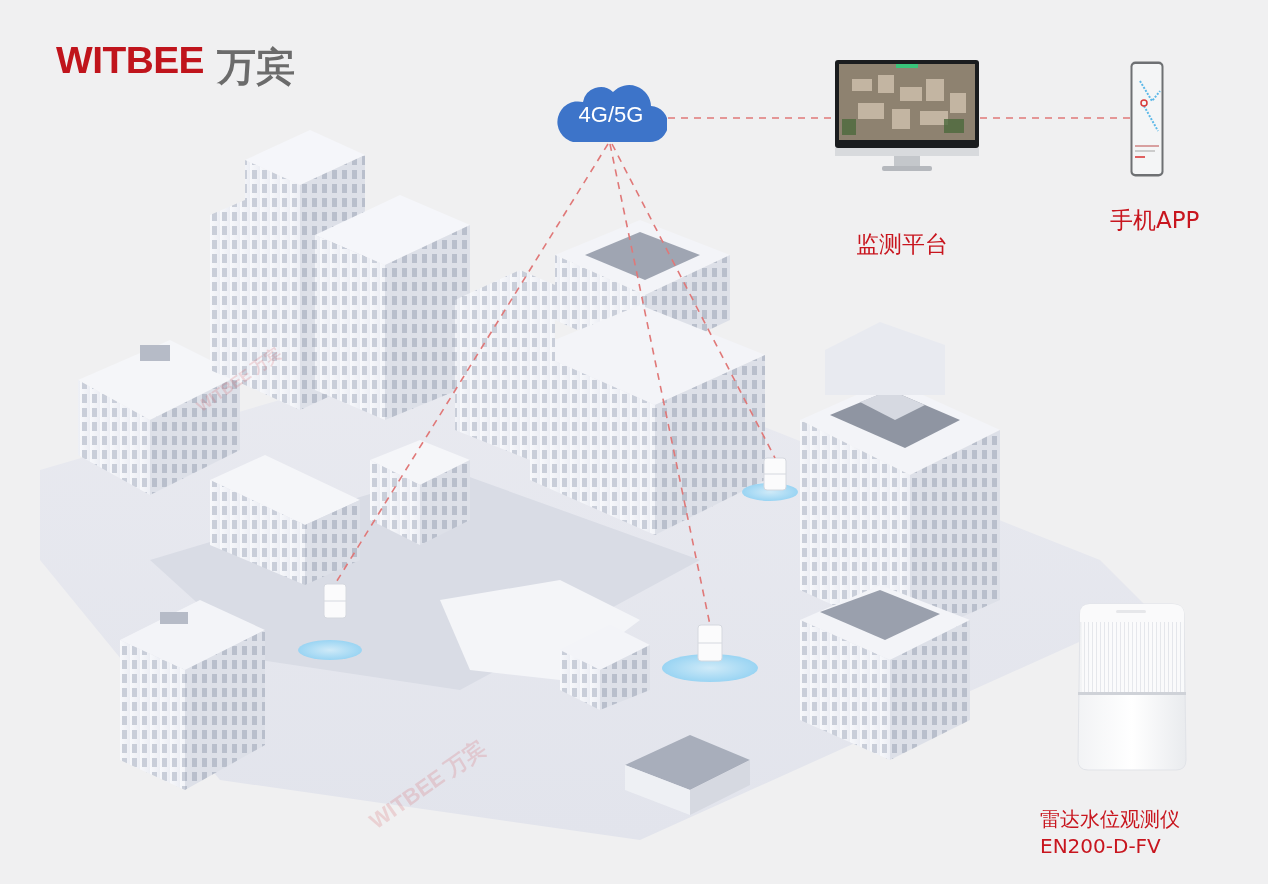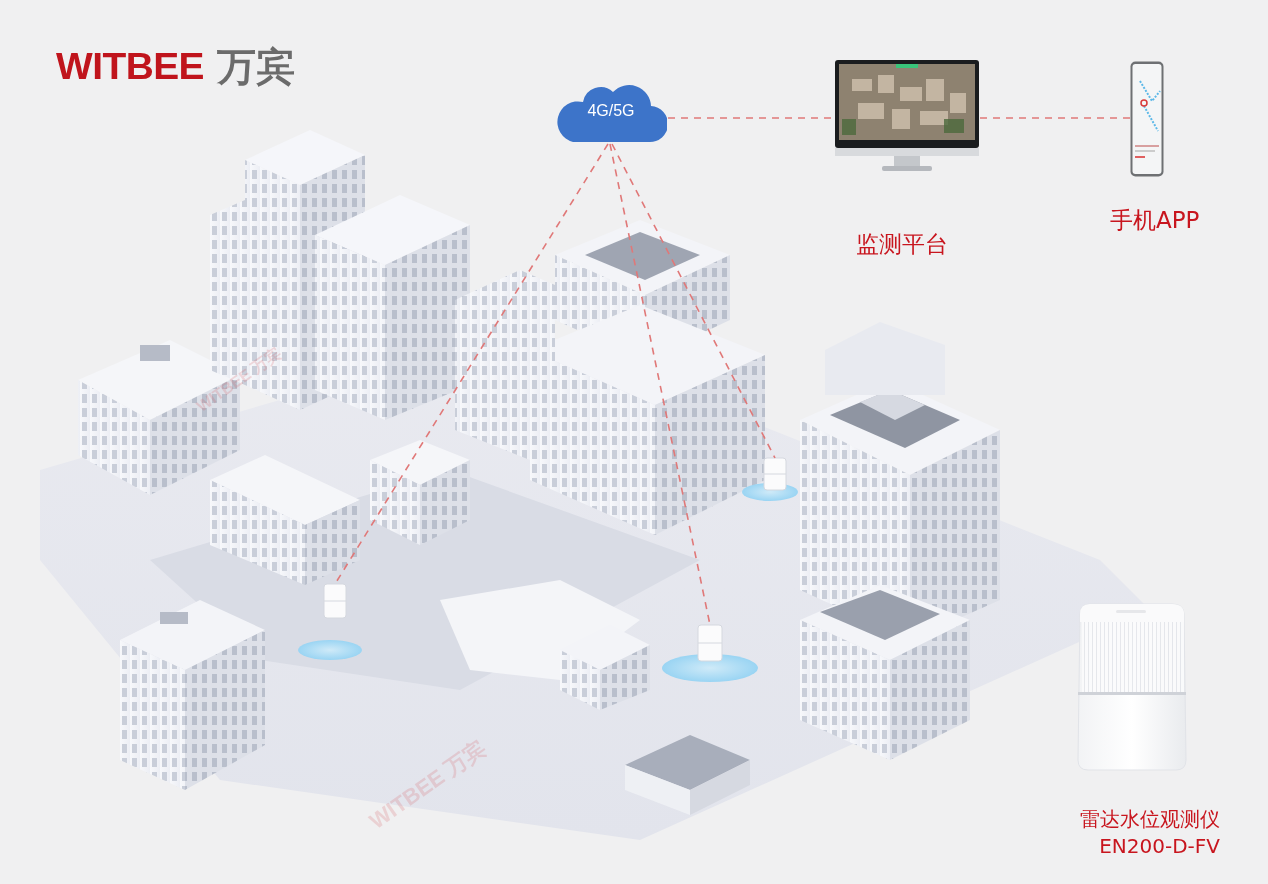--- a/index.html
+++ b/index.html
@@ -2,36 +2,36 @@
 <html><head>
 <meta charset="utf-8">
 <style>
   * { box-sizing: border-box; margin: 0; padding: 0; }
   html, body { width: 1268px; height: 884px; overflow: hidden; }
   body { background: #f0f0f1; font-family: "Liberation Sans", "DejaVu Sans", sans-serif; position: relative; }
 
   .canvas { position: absolute; left: 0; top: 0; width: 1268px; height: 884px; }
 
   
-  .logo { position: absolute; left: 56px; top: 40px; display: flex; align-items: center; gap: 12px; }
+  .logo { position: absolute; left: 56px; top: 40px; display: flex; align-items: flex-start; gap: 12px; }
   .logo-en { font-family: "Liberation Sans", sans-serif; font-weight: 900; font-size: 36px; color: #c0141c; letter-spacing: -0.5px; transform: scaleX(1.08); transform-origin: left; display: inline-block; }
   .logo-cn { font-family: "DejaVu Sans", sans-serif; font-weight: bold; font-size: 39px; color: #6b6b6b; margin-left: 12px; }
 
   
   .cloud { position: absolute; left: 555px; top: 78px; width: 112px; height: 66px; }
-  .cloud-label { position: absolute; left: 0; top: 24px; width: 112px; text-align: center; color: #fff; font-size: 16px; font-family: "Liberation Sans", sans-serif; }
+  .cloud-label { position: absolute; left: 0; top: 24px; width: 112px; text-align: center; color: #fff; font-size: 22px; font-family: "Liberation Sans", sans-serif; }
 
   
   .endpoint-label { position: absolute; color: #c8151e; font-size: 23px; font-family: "DejaVu Sans", sans-serif; white-space: nowrap; }
 
   .monitor { position: absolute; left: 834px; top: 59px; width: 146px; height: 116px; }
   .phone { position: absolute; left: 1130px; top: 61px; width: 34px; height: 116px; }
 
   .device-big { position: absolute; left: 1072px; top: 600px; width: 118px; height: 172px; }
-  .device-label { position: absolute; left: 1040px; top: 806px; width: 180px; text-align: right; color: #c8151e; font-size: 20px; line-height: 27px; font-family: "DejaVu Sans", sans-serif; }
+  .device-label { position: absolute; left: 1040px; top: 806px; width: 180px; text-align: left; color: #c8151e; font-size: 20px; line-height: 27px; font-family: "DejaVu Sans", sans-serif; }
 
   .scene { position: absolute; left: 0; top: 0; }
   .watermark { position: absolute; color: rgba(210,70,80,0.18); font-weight: 900; font-size: 22px; transform: rotate(-35deg); font-family: "Liberation Sans", sans-serif; white-space: nowrap; }
 </style>
 </head>
 <body>
 
 <div class="canvas">
 
   <svg class="scene" width="1268" height="884" viewBox="0 0 1268 884">

